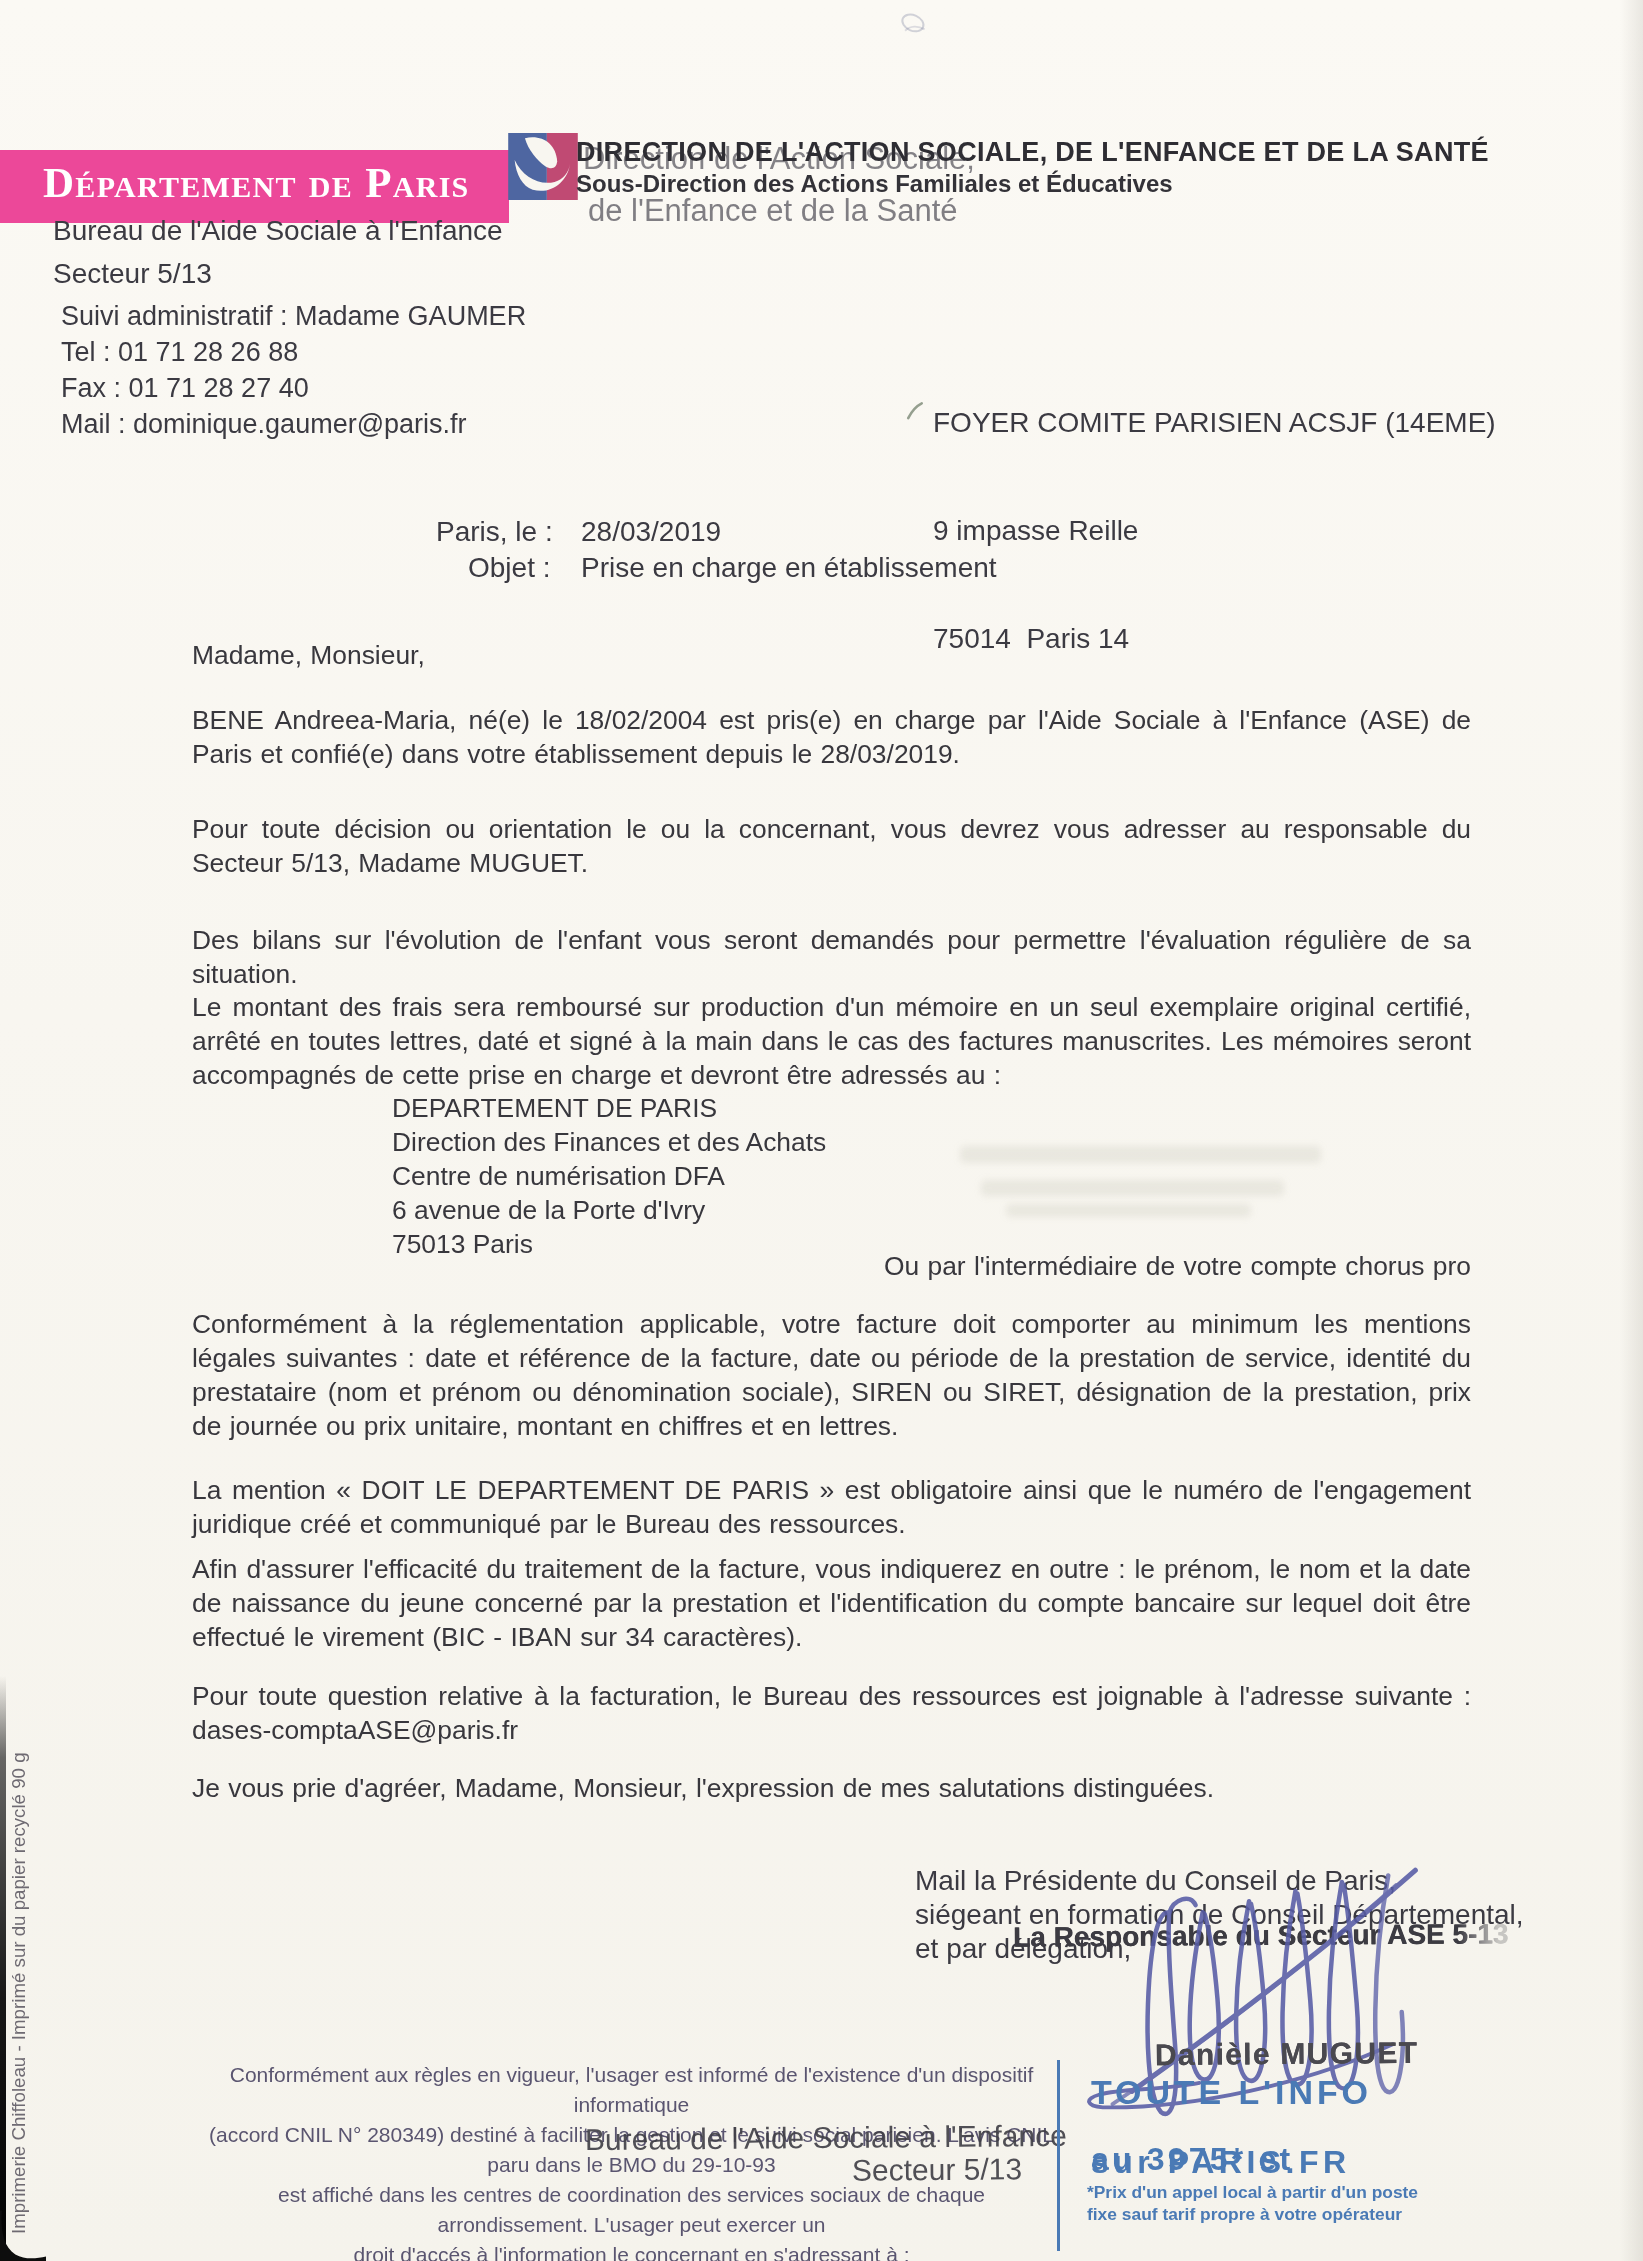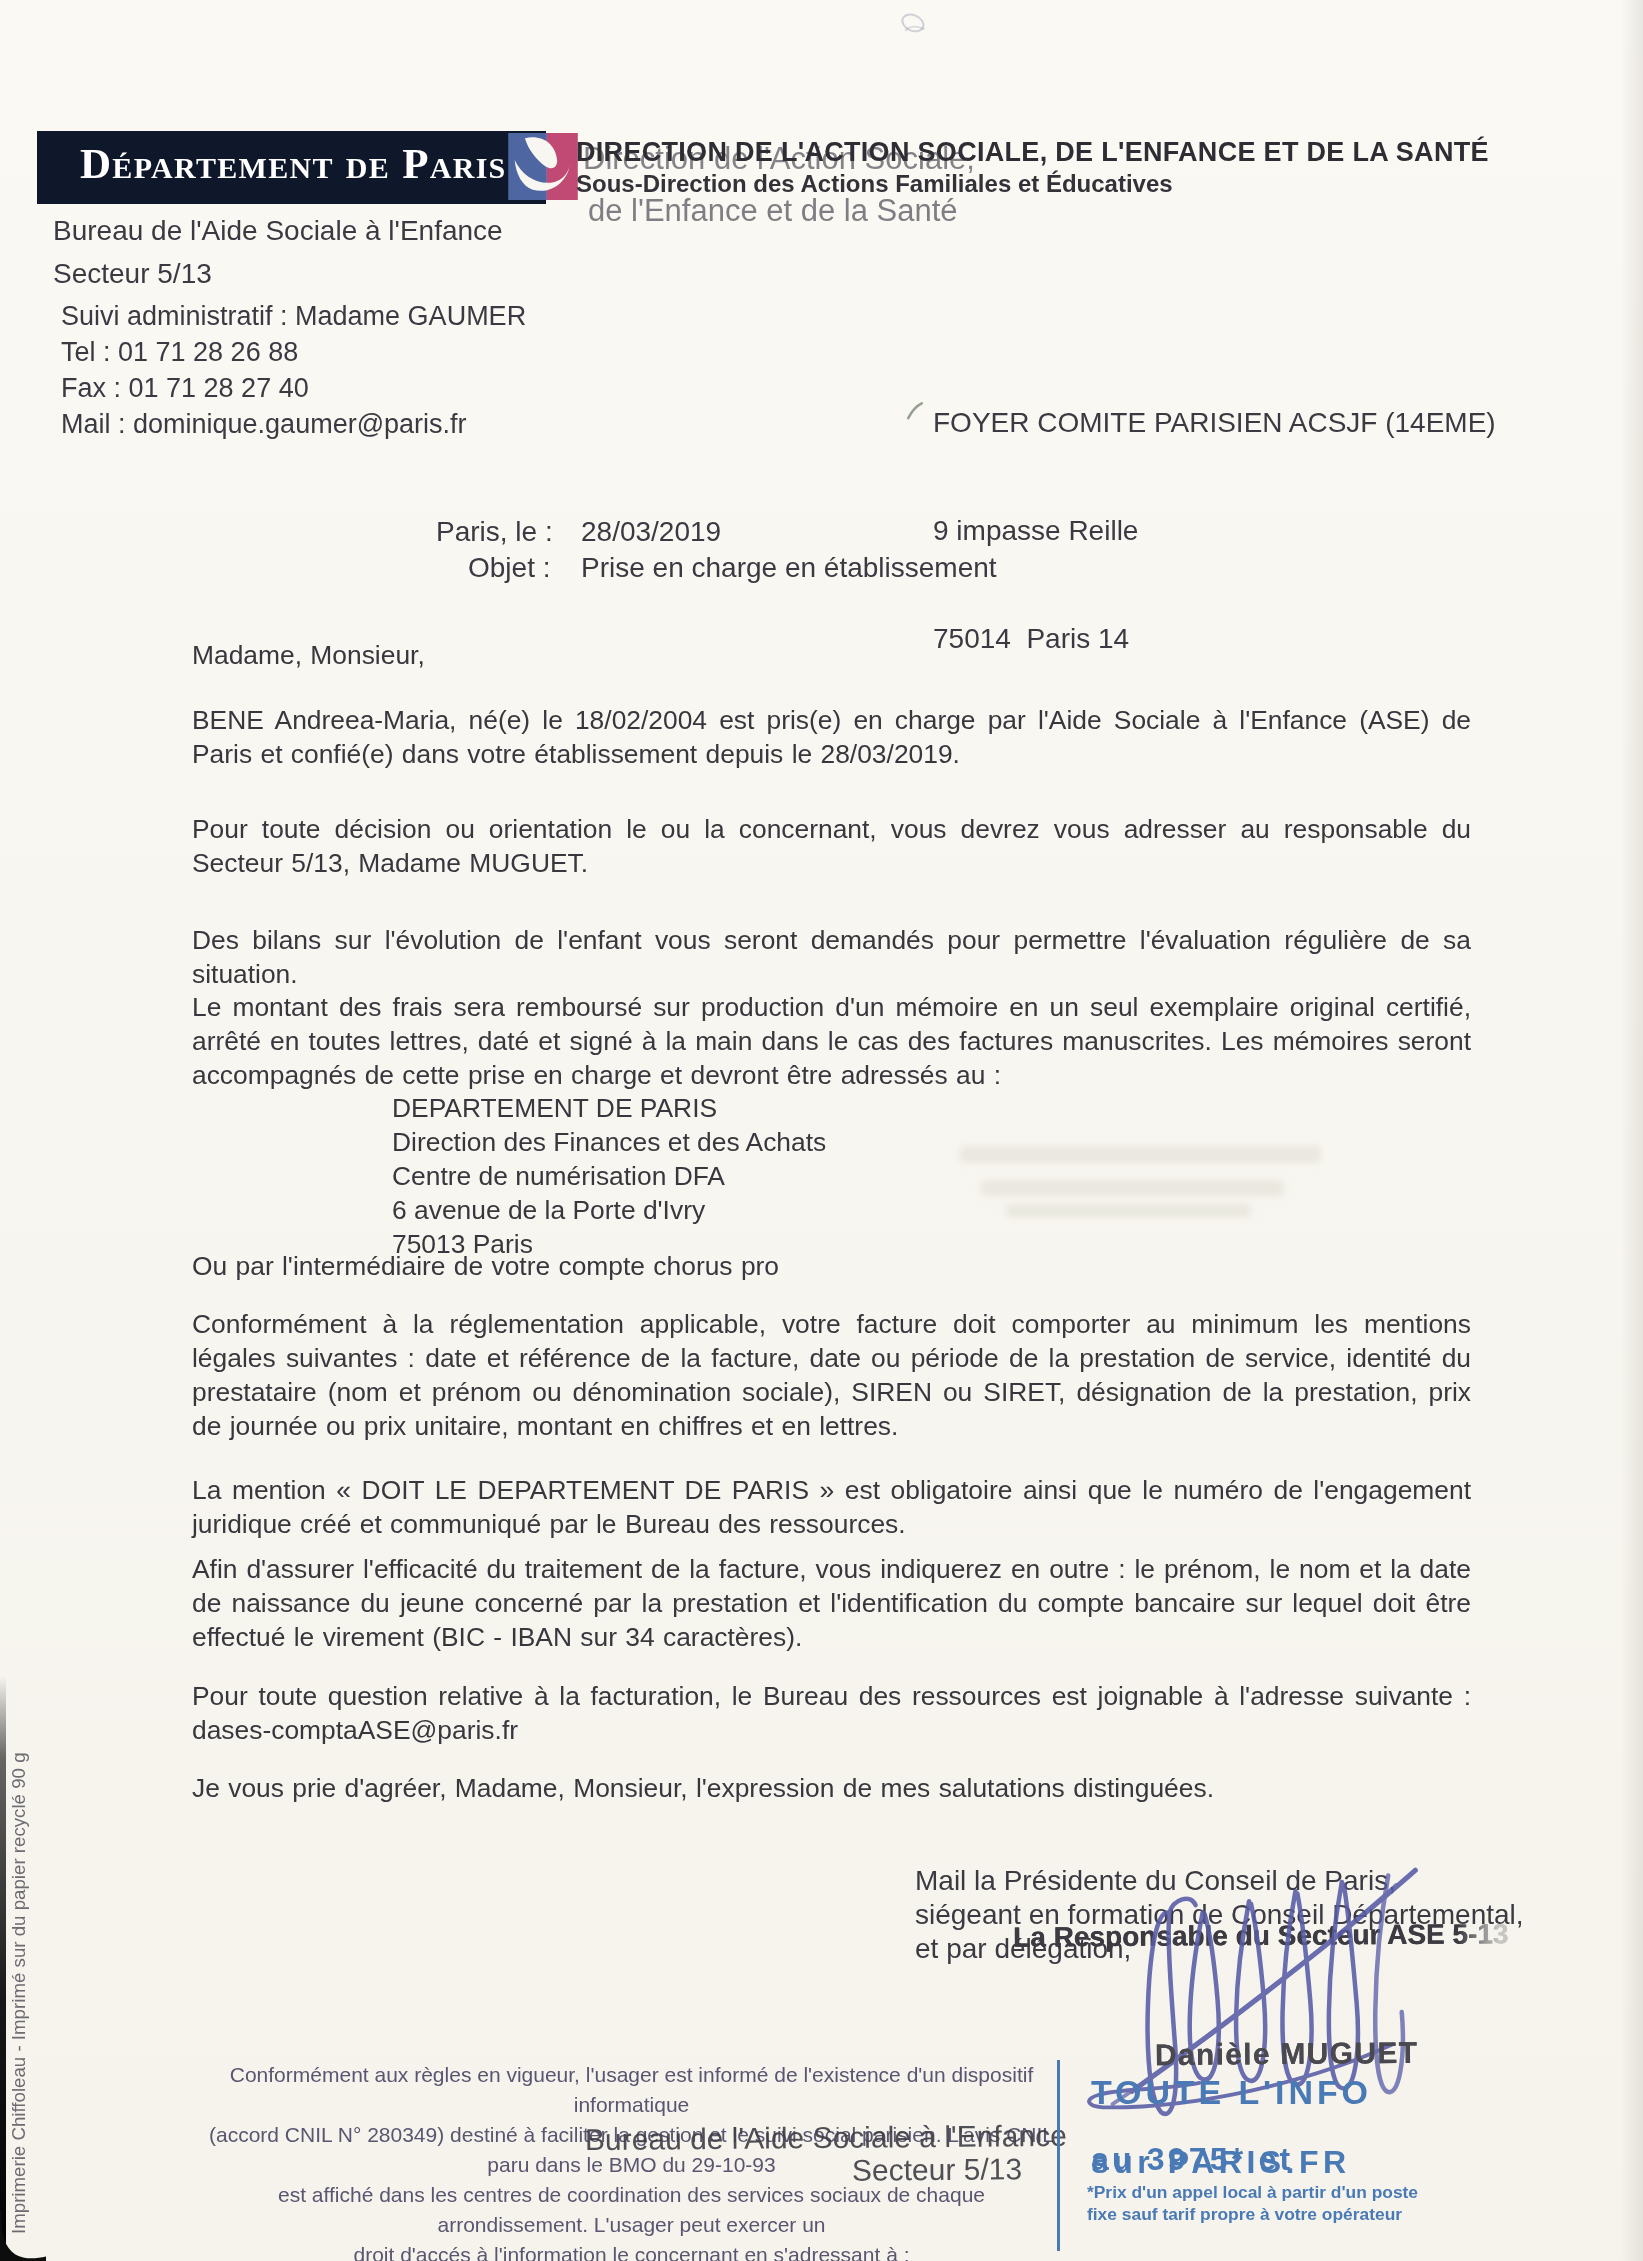--- a/index.html
+++ b/index.html
@@ -12,21 +12,21 @@
   .abs{position:absolute;}
   
   .right-shadow{right:0;top:0;width:24.5px;height:2261px;
     background:linear-gradient(270deg,rgba(70,62,50,0.10),rgba(70,62,50,0.0));}
   .left-strip{left:0;top:1676px;width:5.8px;height:585px;
     background:linear-gradient(180deg,rgba(20,20,20,0) 0%,rgba(25,25,25,0.65) 14%,#181818 55%,#000 100%);}
   .corner-blob{left:0;top:2210px;}
   .smudge{background:rgba(140,140,118,0.13);filter:blur(3.9px);border-radius:5.2px;}
   .pencil{left:896px;top:6.4px;}
   
-  .banner{left:0;top:131px;width:509px;height:73px;background:#0f172a;margin-left:37px;}
+  .banner{left:0;top:150px;width:509px;height:73px;background:#ec4899;}
   .banner-title{
     font-family:"Liberation Serif", serif;font-variant:small-caps;
     color:#ffffff;font-size:43px;font-weight:700;letter-spacing:1.3px;
     padding:7.7px 0 0 43px;white-space:nowrap;}
   .logo{left:508px;top:133px;}
   
   .dir1{left:576px;top:137px;font-size:27px;font-weight:700;color:#2e2d33;white-space:nowrap;letter-spacing:0.3px;}
   .dir2{left:576px;top:170px;font-size:24px;font-weight:700;color:#333238;white-space:nowrap;}
   .ghost1{left:583px;top:141px;font-size:31px;font-weight:400;color:#67656c;opacity:.8;white-space:nowrap;}
   .ghost2{left:588px;top:193px;font-size:31px;font-weight:400;color:#6b6970;opacity:.85;white-space:nowrap;}
@@ -127,21 +127,21 @@
 <div class="abs par" style="top:812px;">Pour toute décision ou orientation le ou la concernant, vous devrez vous adresser au responsable du Secteur 5/13, Madame MUGUET.</div>
 <div class="abs par" style="top:923px;">Des bilans sur l'évolution de l'enfant vous seront demandés pour permettre l'évaluation régulière de sa situation.</div>
 <div class="abs par" style="top:990px;">Le montant des frais sera remboursé sur production d'un mémoire en un seul exemplaire original certifié, arrêté en toutes lettres, daté et signé à la main dans le cas des factures manuscrites. Les mémoires seront accompagnés de cette prise en charge et devront être adressés au :</div>
 <div class="abs addr" style="top:1091px;">
   <div>DEPARTEMENT DE PARIS</div>
   <div>Direction des Finances et des Achats</div>
   <div>Centre de numérisation DFA</div>
   <div>6 avenue de la Porte d'Ivry</div>
   <div>75013 Paris</div>
 </div>
-<div class="abs par one-line" style="top:1249px;">Ou par l'intermédiaire de votre compte chorus pro</div>
+<div class="abs par one-line" style="top:1249px;text-align:right;">Ou par l'intermédiaire de votre compte chorus pro</div>
 <div class="abs par" style="top:1307px;">Conformément à la réglementation applicable, votre facture doit comporter au minimum les mentions légales suivantes : date et référence de la facture, date ou période de la prestation de service, identité du prestataire (nom et prénom ou dénomination sociale), SIREN ou SIRET, désignation de la prestation, prix de journée ou prix unitaire, montant en chiffres et en lettres.</div>
 <div class="abs par" style="top:1473px;">La mention « DOIT LE DEPARTEMENT DE PARIS » est obligatoire ainsi que le numéro de l'engagement juridique créé et communiqué par le Bureau des ressources.</div>
 <div class="abs par" style="top:1552px;">Afin d'assurer l'efficacité du traitement de la facture, vous indiquerez en outre : le prénom, le nom et la date de naissance du jeune concerné par la prestation et l'identification du compte bancaire sur lequel doit être effectué le virement (BIC - IBAN sur 34 caractères).</div>
 <div class="abs par" style="top:1679px;">Pour toute question relative à la facturation, le Bureau des ressources est joignable à l'adresse suivante : dases-comptaASE@paris.fr</div>
 <div class="abs par one-line" style="top:1771px;">Je vous prie d'agréer, Madame, Monsieur, l'expression de mes salutations distinguées.</div>
 
 <div class="abs sig-text">
   <div>Mail la Présidente du Conseil de Paris,</div>
   <div>siégeant en formation de Conseil Départemental,</div>
   <div>et par délégation,</div>

